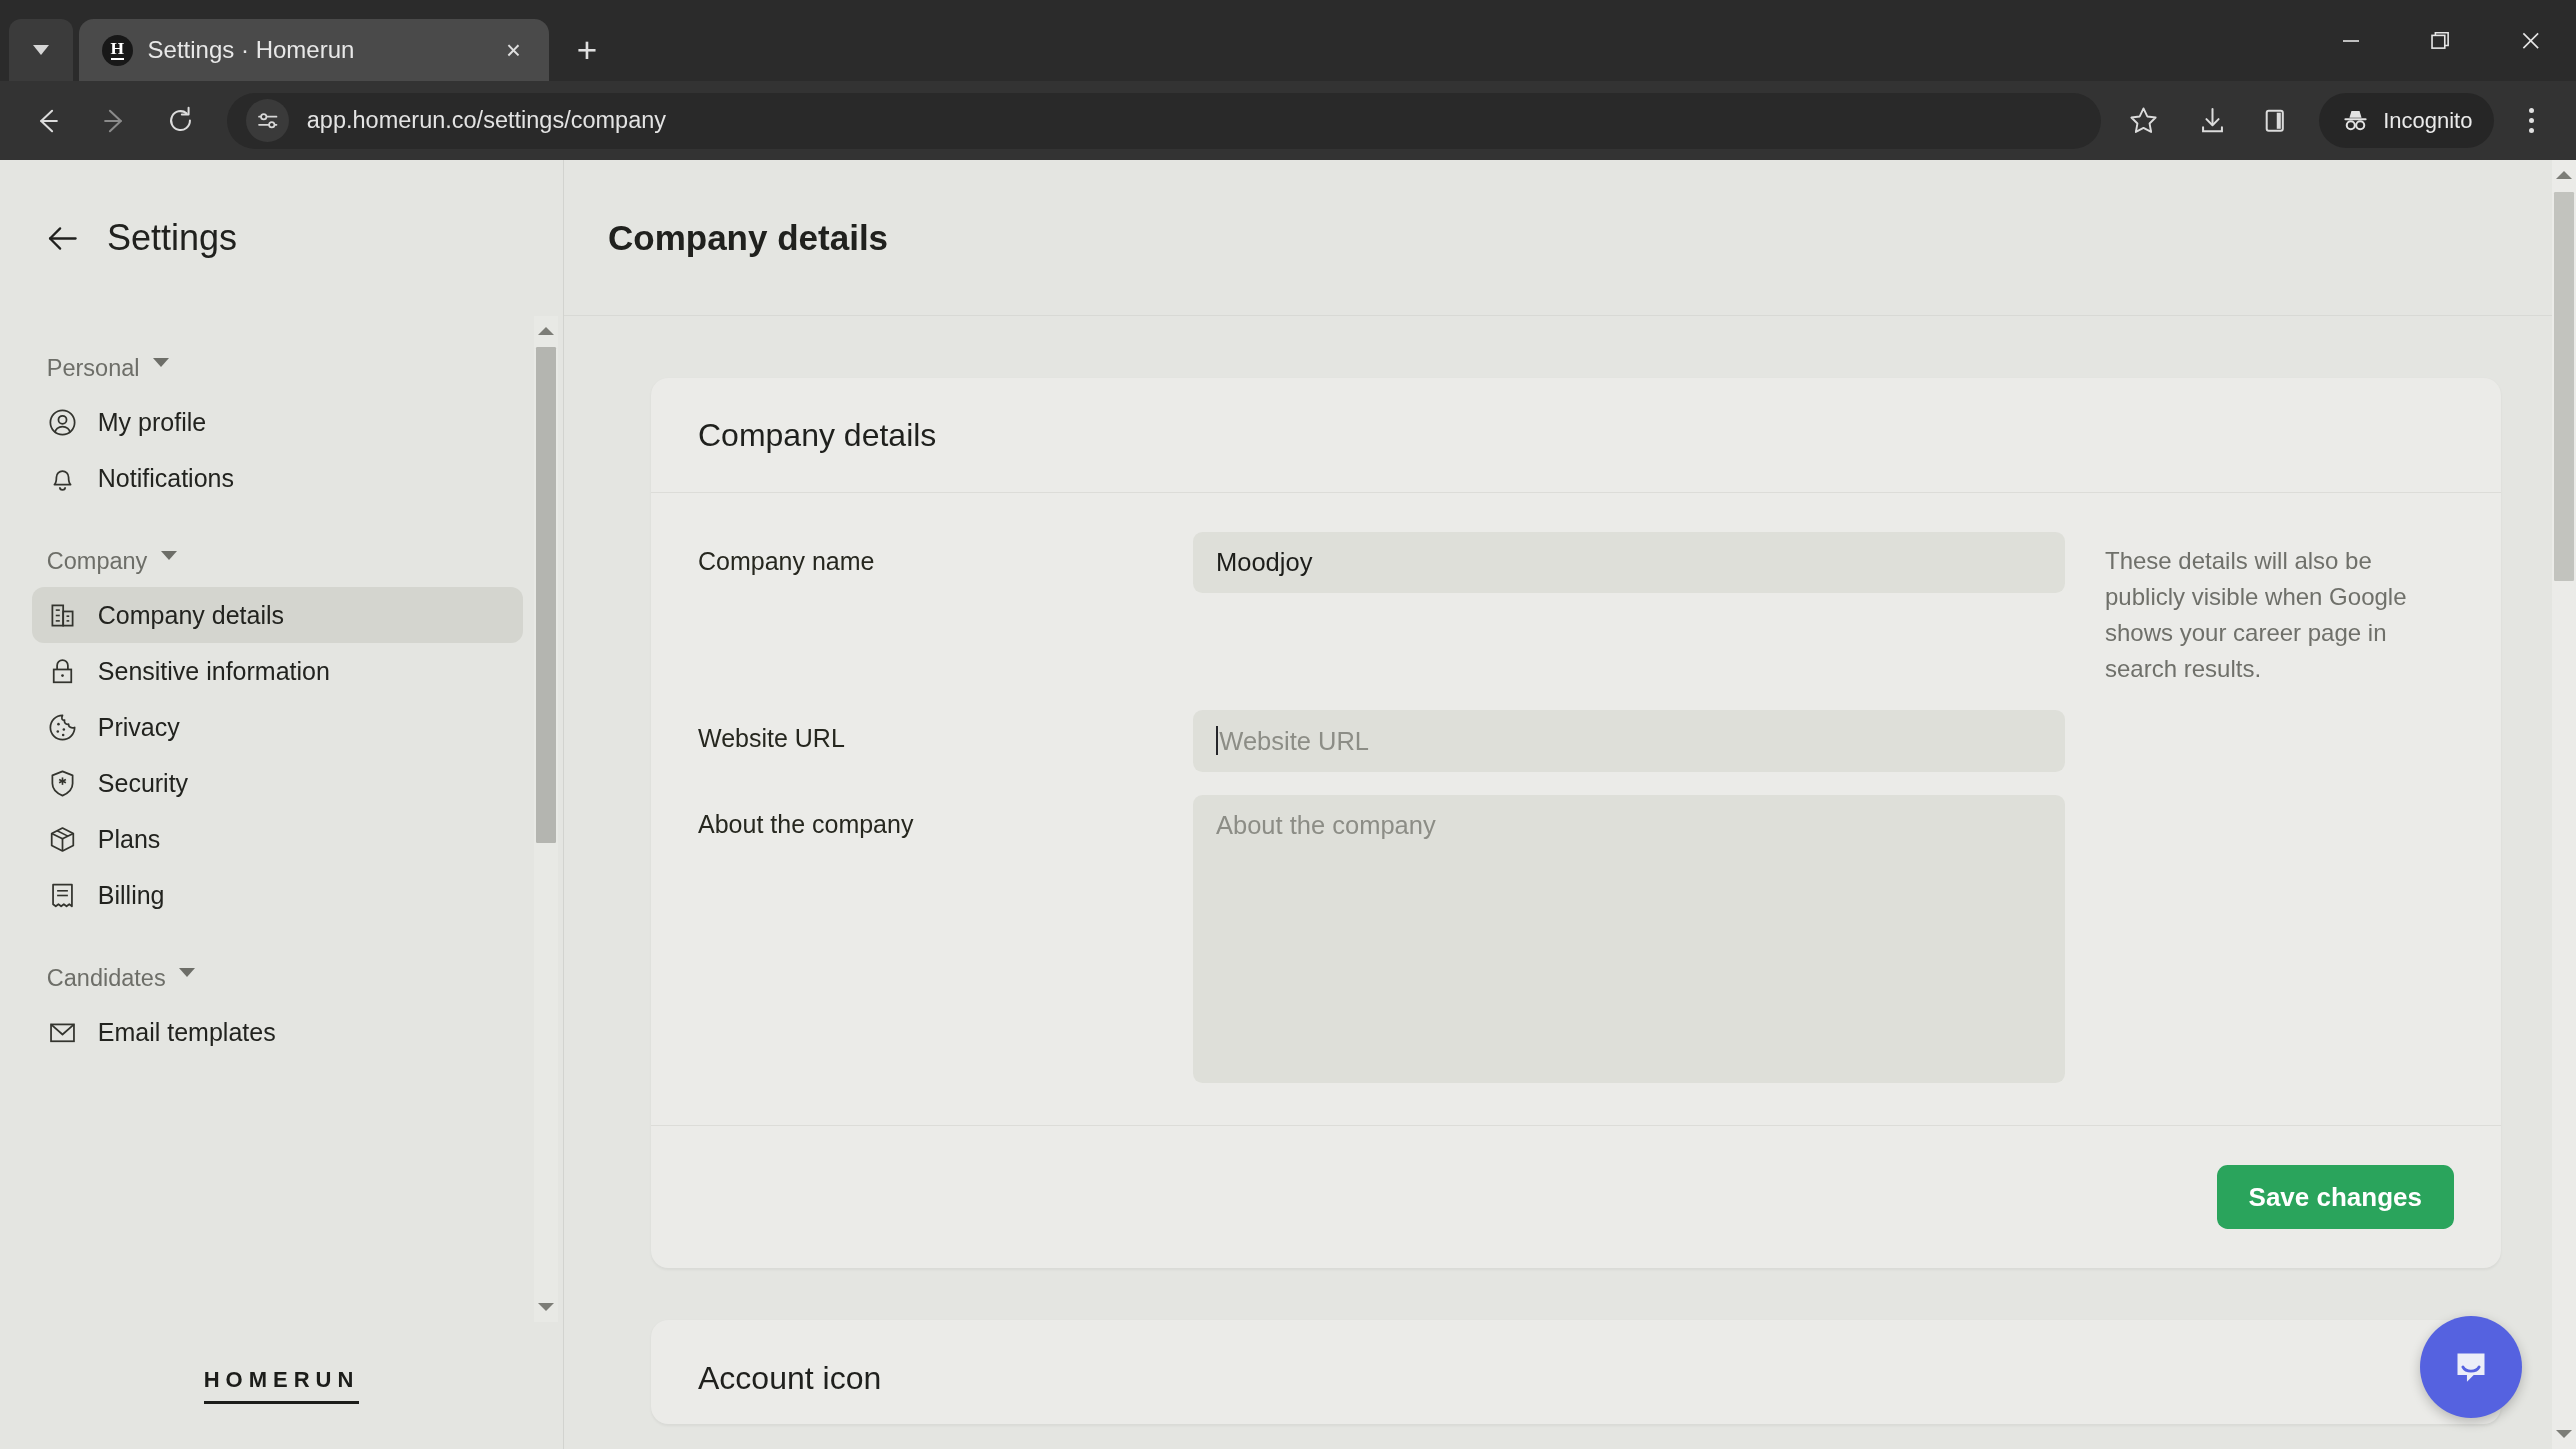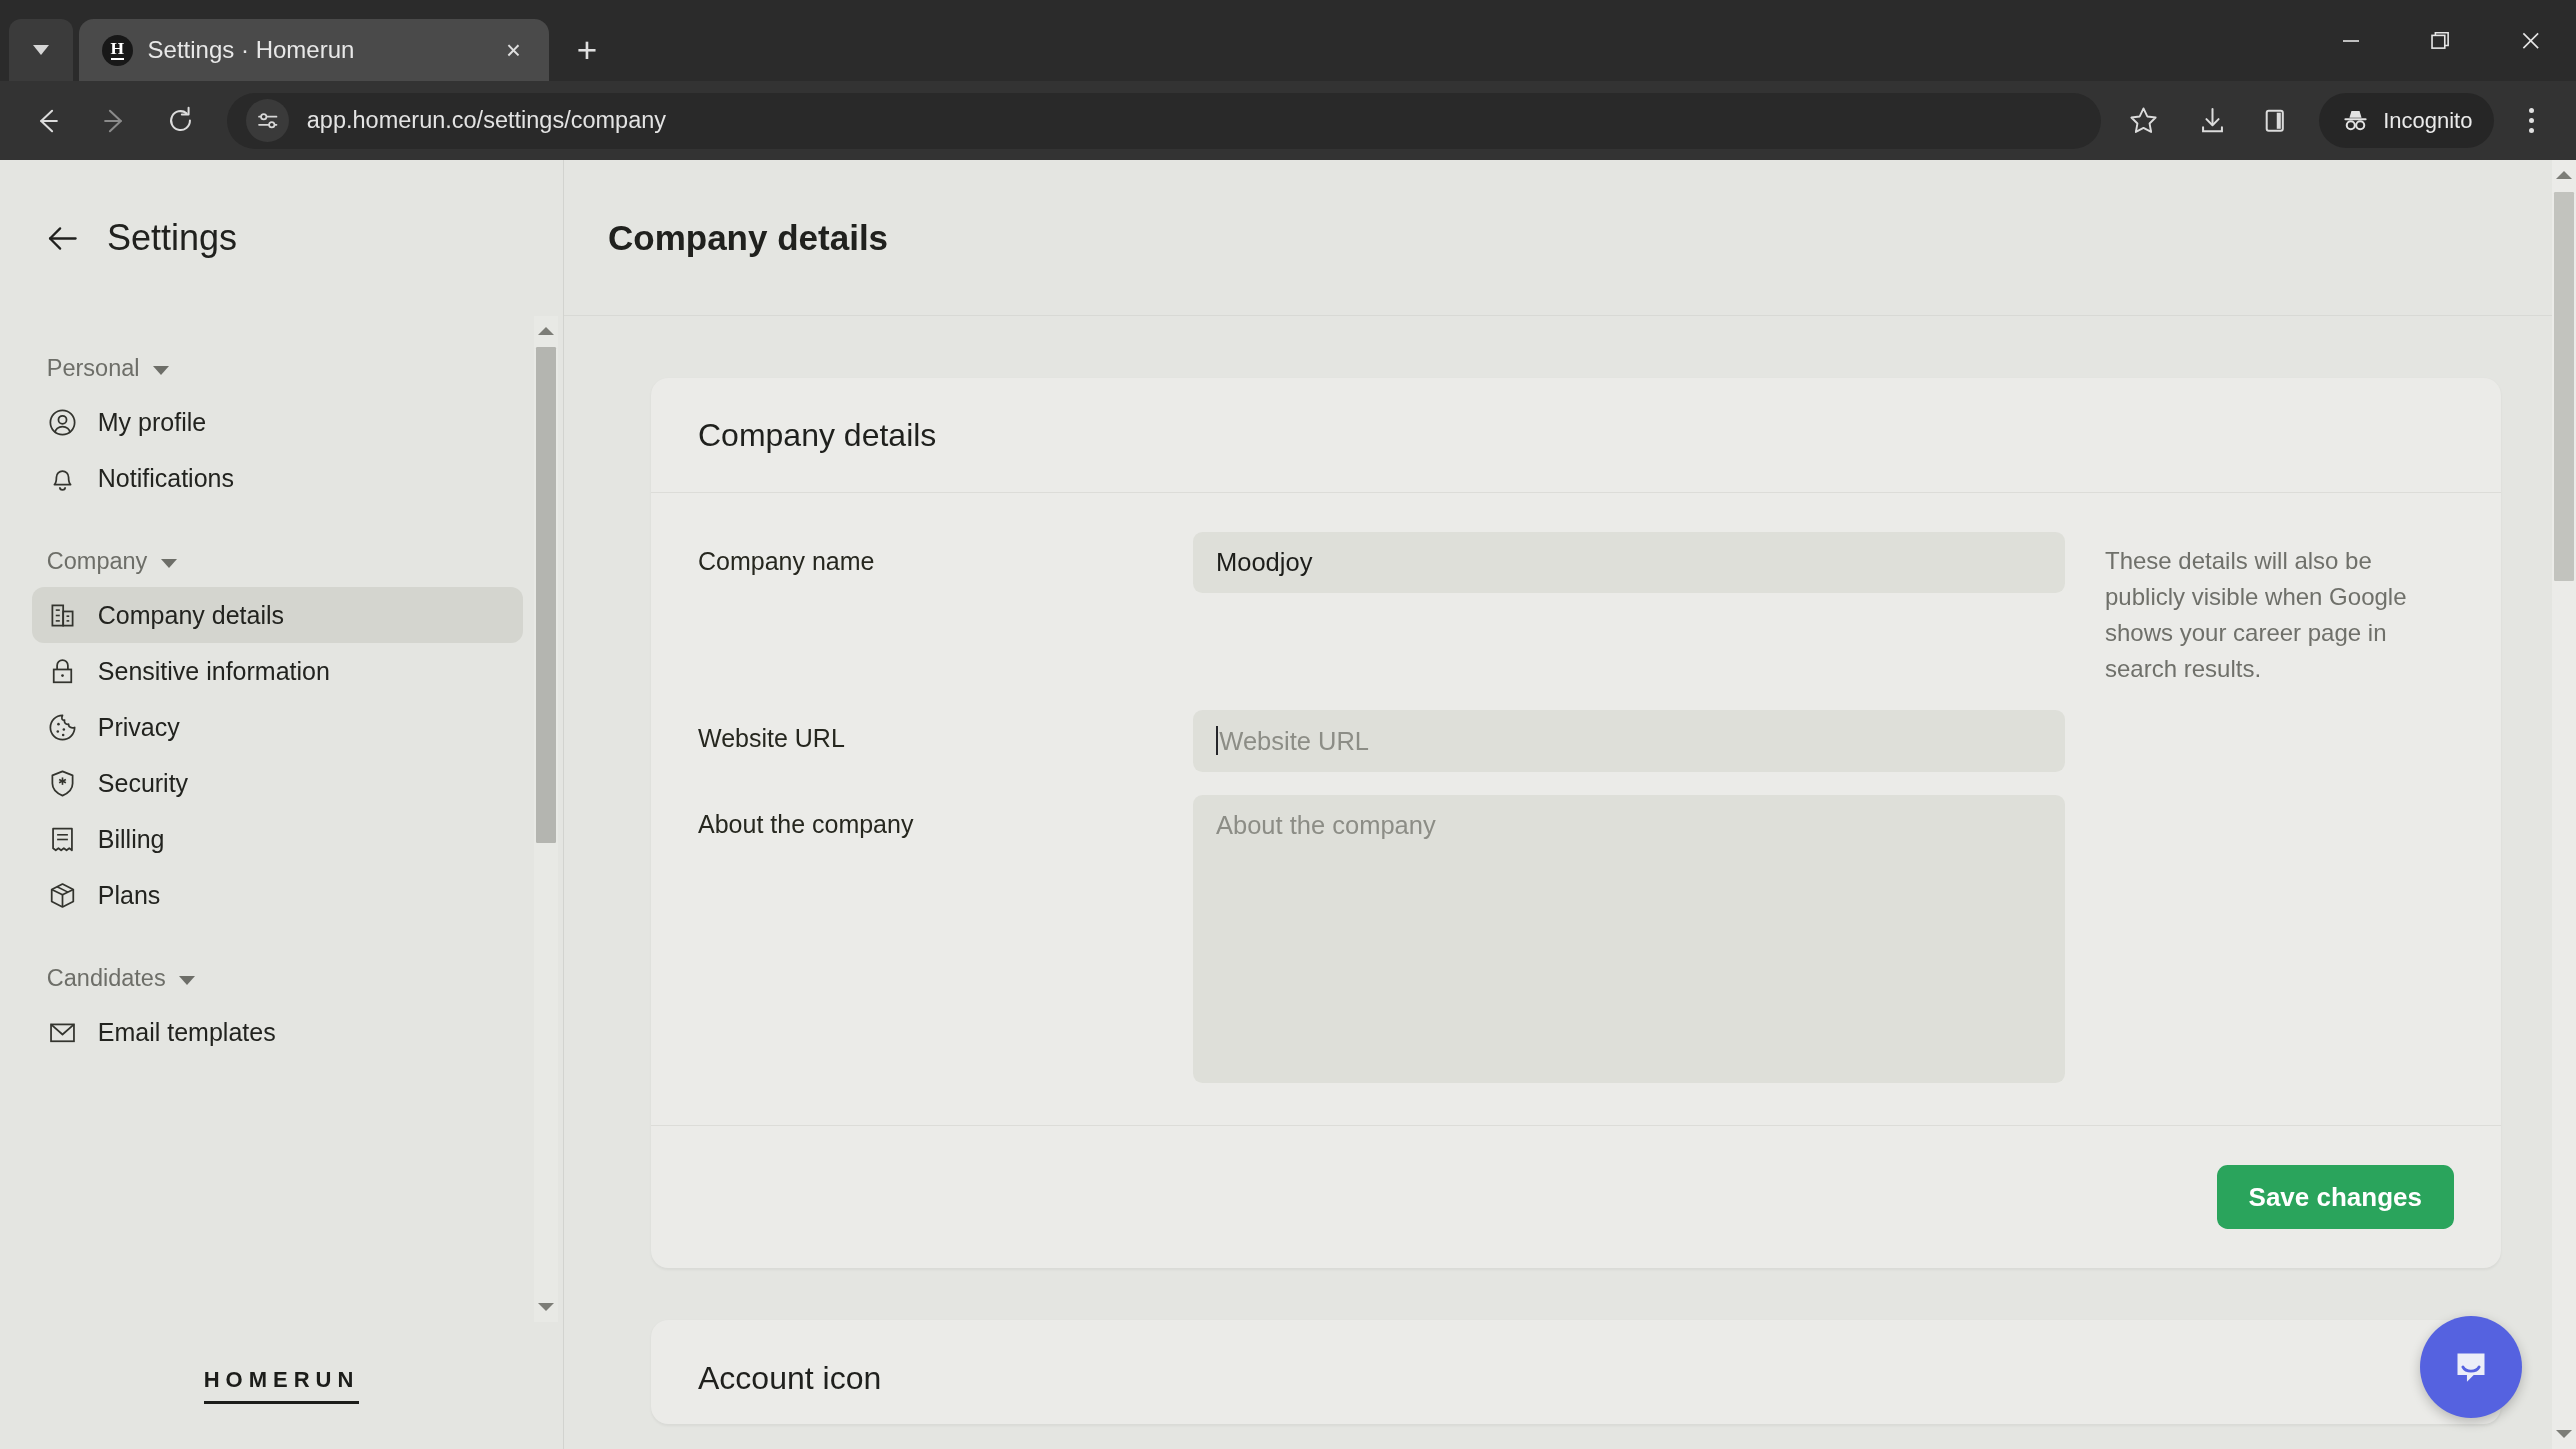--- a/index.html
+++ b/index.html
@@ -127,21 +127,21 @@
     height: 156px; display: flex; align-items: center;
     gap: 24px; padding-left: 44px; flex: 0 0 auto;
   }
   .sb-head-title { font-size: 36px; color: #20211e; font-weight: 400; }
   .sb-scrollarea {
     flex: 1 1 auto; position: relative; overflow: hidden;
     padding: 20px 0 0 0;
   }
   .sb-inner { padding: 0 40px 0 32px; }
   .sb-group {
-    display: flex; align-items: center; gap: 13.4px;
+    display: flex; gap: 13.4px;
     padding: 19px 0 12px 14.8px;
   }
   .sb-group-label { font-size: 23.5px; color: #6d6e68; }
   .caret {
     width: 0; height: 0; border-left: 8.7px solid transparent;
     border-right: 8.7px solid transparent; border-top: 9.4px solid #6d6e68;
     margin-top: 3.4px;
   }
   .sb-item {
     display: flex; align-items: center; gap: 20px;
@@ -438,34 +438,34 @@
             <svg class="sb-ico" viewBox="0 0 46 46">
               <path d="M23 5 L38 11 V23 c0 10 -8 15 -15 18 c-7 -3 -15 -8 -15 -18 V11 Z" fill="none" stroke="#33342e" stroke-width="2.6" stroke-linejoin="round"></path>
               <line x1="23" y1="14" x2="23" y2="25" stroke="#33342e" stroke-width="2.4"></line>
               <line x1="18" y1="17" x2="28" y2="22" stroke="#33342e" stroke-width="2.4"></line>
               <line x1="28" y1="17" x2="18" y2="22" stroke="#33342e" stroke-width="2.4"></line>
             </svg>
             <span>Security</span>
           </div>
           <div class="sb-item">
             <svg class="sb-ico" viewBox="0 0 46 46">
-              <path d="M9 7 H37 V39 l-4 -3 l-4 3 l-4 -3 l-4 3 l-4 -3 l-4 3 l-4 -3 Z" fill="none" stroke="#33342e" stroke-width="2.6" stroke-linejoin="round"></path>
-              <line x1="15" y1="16" x2="31" y2="16" stroke="#33342e" stroke-width="2.4"></line>
-              <line x1="15" y1="23" x2="31" y2="23" stroke="#33342e" stroke-width="2.4"></line>
-            </svg>
-            <span>Billing</span>
-          </div>
-          <div class="sb-item">
-            <svg class="sb-ico" viewBox="0 0 46 46">
               <path d="M23 6 L39 14 V32 L23 40 L7 32 V14 Z" fill="none" stroke="#33342e" stroke-width="2.6" stroke-linejoin="round"></path>
               <path d="M7 14 L23 22 L39 14" fill="none" stroke="#33342e" stroke-width="2.6" stroke-linejoin="round"></path>
               <line x1="23" y1="22" x2="23" y2="40" stroke="#33342e" stroke-width="2.6"></line>
               <line x1="15" y1="10" x2="31" y2="18" stroke="#33342e" stroke-width="2.2"></line>
             </svg>
             <span>Plans</span>
+          </div>
+          <div class="sb-item">
+            <svg class="sb-ico" viewBox="0 0 46 46">
+              <path d="M9 7 H37 V39 l-4 -3 l-4 3 l-4 -3 l-4 3 l-4 -3 l-4 3 l-4 -3 Z" fill="none" stroke="#33342e" stroke-width="2.6" stroke-linejoin="round"></path>
+              <line x1="15" y1="16" x2="31" y2="16" stroke="#33342e" stroke-width="2.4"></line>
+              <line x1="15" y1="23" x2="31" y2="23" stroke="#33342e" stroke-width="2.4"></line>
+            </svg>
+            <span>Billing</span>
           </div>
 
           <div class="sb-gap"></div>
 
           <div class="sb-group">
             <span class="sb-group-label">Candidates</span>
             <span class="caret"></span>
           </div>
           <div class="sb-item">
             <svg class="sb-ico" viewBox="0 0 46 46">

